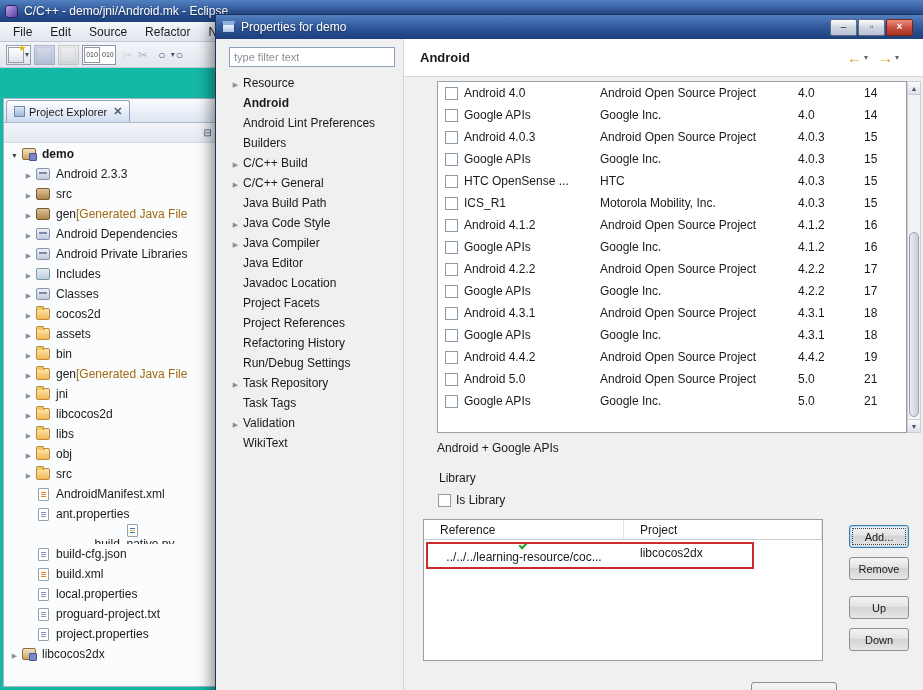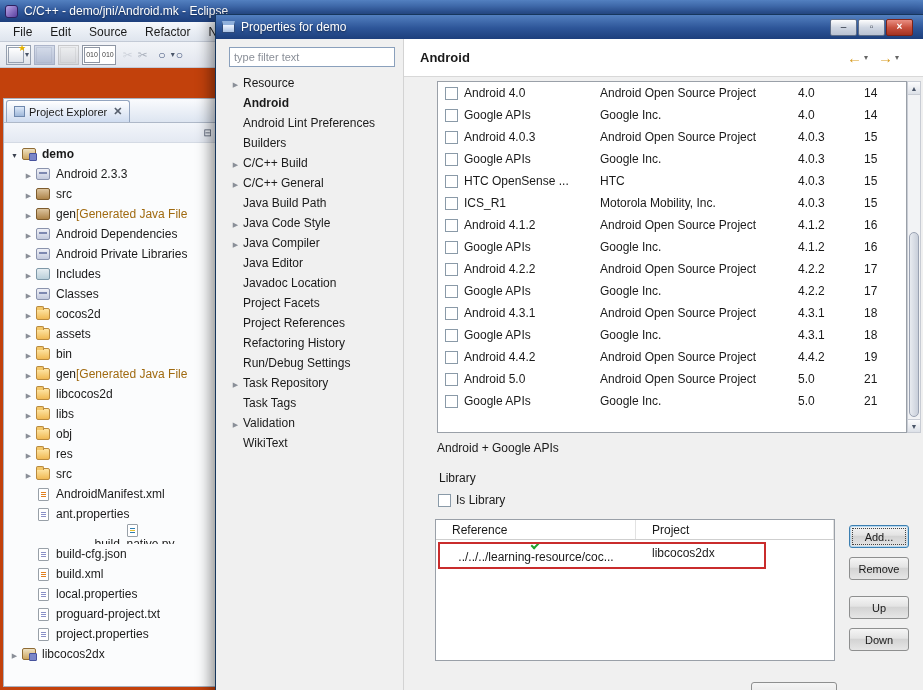--- a/index.html
+++ b/index.html
@@ -1,18 +1,18 @@
 <!DOCTYPE html>
 <html><head>
 <meta charset="utf-8">
 <style>
   * { box-sizing: border-box; margin: 0; padding: 0; }
   html,body { background:#5a5a5a; }
   .app{ position:relative; width:923px; height:690px; overflow:hidden;
-        background:#c2410c; font-family:"Liberation Sans", sans-serif; font-size:12px; color:#1a1a1a; }
+        background:#14b8a6; font-family:"Liberation Sans", sans-serif; font-size:12px; color:#1a1a1a; }
 
   
   .titlebar{ position:absolute; left:0; top:0; width:923px; height:22px;
     background:linear-gradient(180deg,#5380c0 0%,#2d5598 55%,#1d3f7c 100%);
     display:flex; align-items:center; color:#fff; }
   .app-icon{ width:13px; height:13px; margin:0 6px 0 5px; border-radius:3px;
     background:linear-gradient(135deg,#b9a6e8,#5a3e9e); border:1px solid #2e2060; flex:none; }
   .titlebar .t{ font-size:12px; text-shadow:0 1px 2px rgba(0,0,0,.5); white-space:nowrap; }
 
   .menubar{ position:absolute; left:0; top:22px; width:923px; height:20px;
@@ -125,21 +125,21 @@
     font-size:7px; color:#4a5568; background:linear-gradient(#fcfcfd,#dde1e8); border-bottom:1px solid #c8ccd4; }
   .vs-arrow.bottom{ position:absolute; bottom:0; left:0; right:0; border-top:1px solid #c8ccd4; border-bottom:none; }
   .vs-thumb{ position:absolute; left:1px; right:1px; top:150px; height:185px; border-radius:6px;
     background:linear-gradient(90deg,#e8ebf0,#c9cfda); border:1px solid #9aa2b2; }
 
   .summary{ position:absolute; left:33px; top:364px; }
 
   .lib-label{ position:absolute; left:35px; top:394px; }
   .islib{ position:absolute; left:34px; top:416px; display:flex; align-items:center; gap:5px; }
 
-  .lib-table{ position:absolute; left:31px; top:442px; width:400px; height:142px;
+  .lib-table{ position:absolute; left:19px; top:442px; width:400px; height:142px;
     background:#fff; border:1px solid #9aa0a8; }
   .lib-head{ display:grid; grid-template-columns:200px 1fr; height:20px; align-items:center;
     border-bottom:1px solid #cfcfcf; }
   .lib-head span{ padding-left:16px; border-right:1px solid #e2e2e2; height:100%; display:flex; align-items:center; }
   .lib-row{ display:grid; grid-template-columns:200px 1fr; height:26px; align-items:center; }
   .ref-cell{ display:flex; align-items:center; white-space:nowrap; overflow:hidden;flex-direction:column; }
   .check{ display:inline-block; width:9px; height:5px; border-left:2px solid #1fa02c;
     border-bottom:2px solid #1fa02c; transform:rotate(-45deg); margin:0 6px 3px 5px; flex:none; }
   .proj-cell{ padding-left:16px; white-space:nowrap; }
   .redbox{ position:absolute; left:2px; top:22px; width:328px; height:27px;
@@ -305,20 +305,26 @@
           <span class="sfx"></span>
         </div>
 
         <div class="trow" style="padding-left: 18px;">
           <span class="tw ar-c"></span>
           <span class="ic ic-folder"></span>
           <span class="lbl">gen</span>
           <span class="sfx"> [Generated Java File</span>
         </div>
 
+        <div class="trow" style="padding-left: 18px;">
+          <span class="tw ar-c"></span>
+          <span class="ic ic-folder"></span>
+          <span class="lbl">jni</span>
+          <span class="sfx"></span>
+        </div>
 
         <div class="trow" style="padding-left: 18px;">
           <span class="tw ar-c"></span>
           <span class="ic ic-folder"></span>
           <span class="lbl">libcocos2d</span>
           <span class="sfx"></span>
         </div>
 
         <div class="trow" style="padding-left: 18px;">
           <span class="tw ar-c"></span>
@@ -327,26 +333,20 @@
           <span class="sfx"></span>
         </div>
 
         <div class="trow" style="padding-left: 18px;">
           <span class="tw ar-c"></span>
           <span class="ic ic-folder"></span>
           <span class="lbl">obj</span>
           <span class="sfx"></span>
         </div>
 
-        <div class="trow" style="padding-left: 18px;">
-          <span class="tw ar-c"></span>
-          <span class="ic ic-folder"></span>
-          <span class="lbl">res</span>
-          <span class="sfx"></span>
-        </div>
 
         <div class="trow" style="padding-left: 18px;">
           <span class="tw ar-c"></span>
           <span class="ic ic-folder"></span>
           <span class="lbl">src</span>
           <span class="sfx"></span>
         </div>
 
         <div class="trow" style="padding-left: 18px;">
           <span class="tw ar-n"></span>

